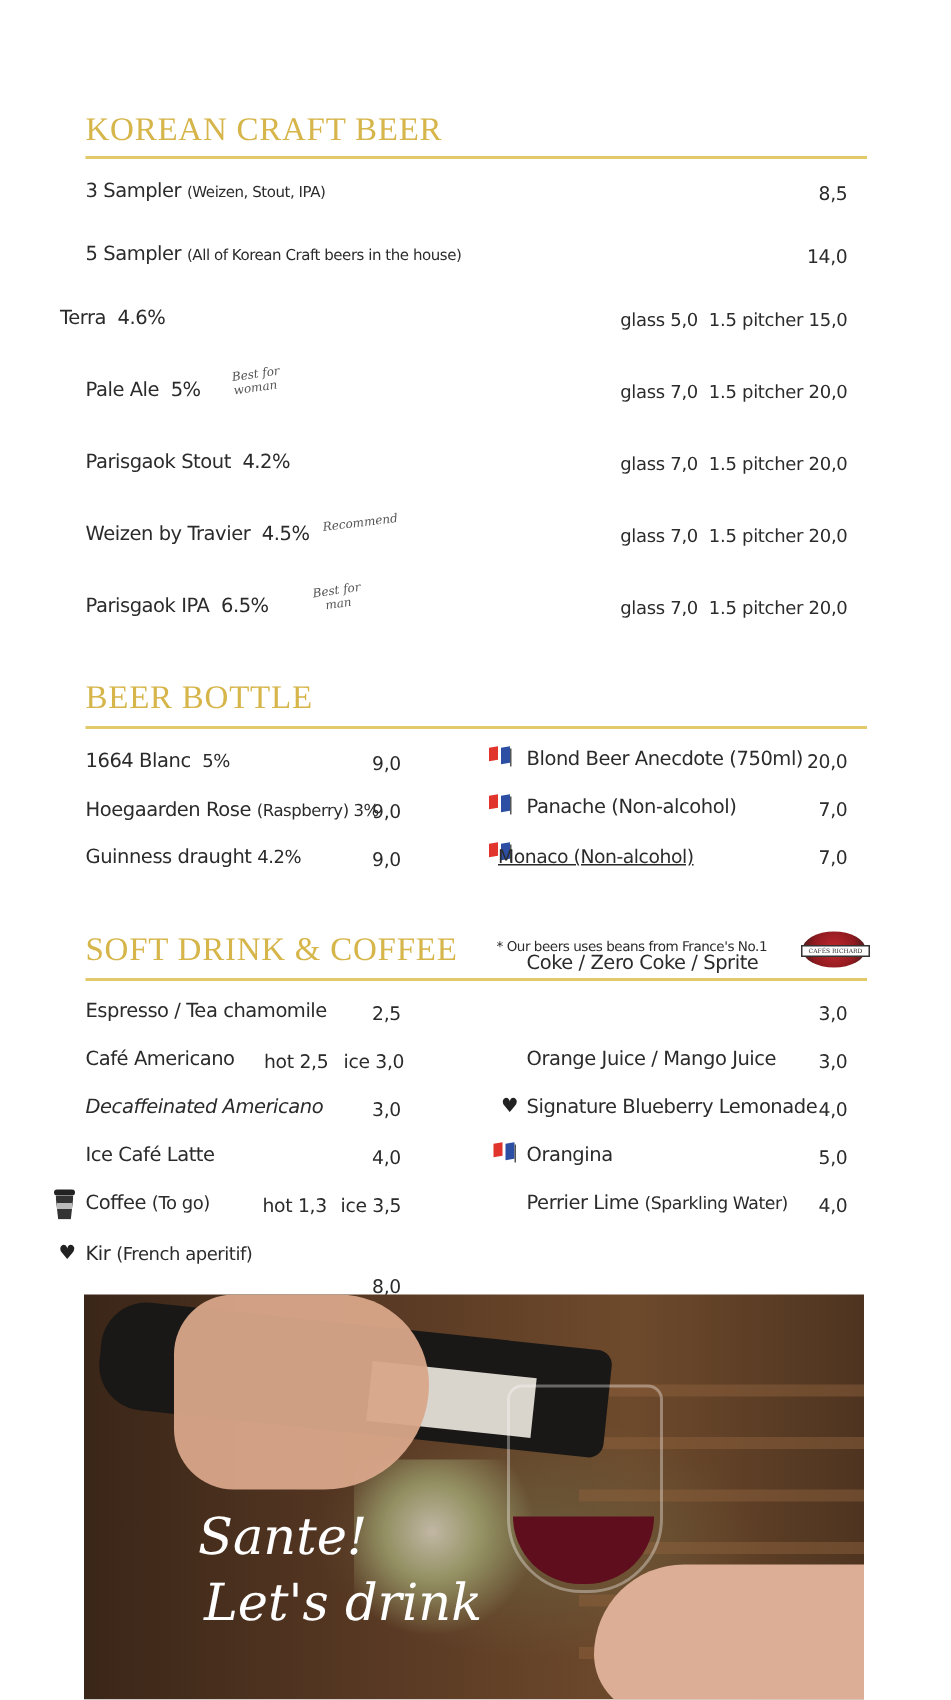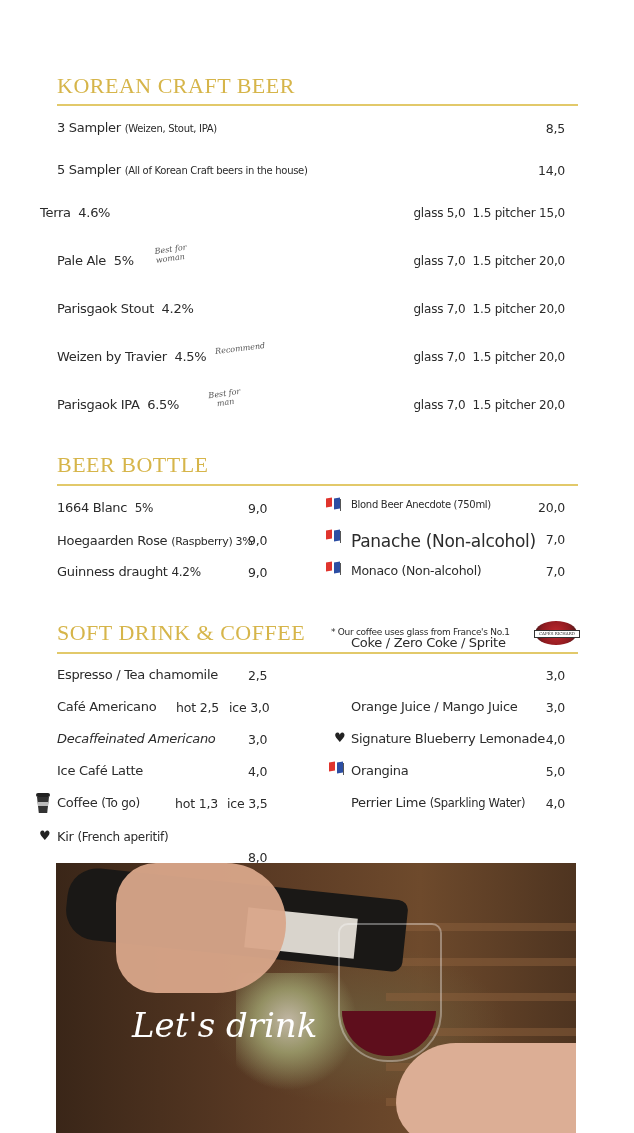--- a/index.html
+++ b/index.html
@@ -70,39 +70,39 @@
 <div class="abs t" style="left:57px;top:533px;"><span>Hoegaarden Rose</span> <span class="s" style="font-size:11px">(Raspberry) 3%</span></div>
 <div class="abs p" style="left:248px;top:533px;">9,0</div>
 <div class="abs t" style="left:57px;top:564px;"><span>Guinness draught</span> <span class="s" style="font-size:12px">4.2%</span></div>
 <div class="abs p" style="left:248px;top:565px;">9,0</div>
 
 <div class="flag" style="left:325px;top:497px;">
     <i class="r"></i>
     <i class="b"></i>
     <span class="pole"></span>
   </div>
-<div class="abs t" style="left:351px;top:499px;font-size:10px;text-align:center;">Blond Beer Anecdote (750ml)</div>
+<div class="abs t" style="left:351px;top:499px;font-size:13px;text-align:center;">Blond Beer Anecdote (750ml)</div>
 <div class="abs p" style="right:69px;top:500px;">20,0</div>
 <div class="flag" style="left:325px;top:529px;">
     <i class="r"></i>
     <i class="b"></i>
     <span class="pole"></span>
   </div>
-<div class="abs t" style="left:351px;top:531px;font-size:17px;">Panache (Non-alcohol)</div>
+<div class="abs t" style="left:351px;top:531px;font-size:13px;">Panache (Non-alcohol)</div>
 <div class="abs p" style="right:69px;top:532px;">7,0</div>
 <div class="flag" style="left:325px;top:561px;">
     <i class="r"></i>
     <i class="b"></i>
     <span class="pole"></span>
   </div>
-<div class="abs t" style="left:351px;top:563px;font-size:12.5px;">Monaco (Non-alcohol)</div>
+<div class="abs t" style="left:332px;top:563px;font-size:12.5px;text-decoration:underline;">Monaco (Non-alcohol)</div>
 <div class="abs p" style="right:69px;top:564px;">7,0</div>
 
 <div class="abs h1" style="left:57px;top:620px;">SOFT DRINK &amp; COFFEE</div>
-<div class="abs" style="left:331px;top:627px;font-size:9px;white-space:nowrap;letter-spacing:-0.3px;">* Our coffee uses glass from France's No.1</div>
+<div class="abs" style="left:331px;top:627px;font-size:9px;white-space:nowrap;letter-spacing:-0.3px;">* Our beers uses beans from France's No.1</div>
 <div class="abs" style="left:535px;top:621px;width:42px;height:24px;border-radius:50%;background:radial-gradient(circle,#c0282e 0%,#8e1a1f 60%,#2a1a1a 100%);">
   <div style="position:absolute;left:-1px;top:9px;width:44px;height:6px;background:#fff;border:1px solid #333;font-size:4px;line-height:6px;text-align:center;font-family:'DejaVu Serif',serif;white-space:nowrap;overflow:hidden;">CAFÉS RICHARD</div>
 </div>
 <div class="abs rule" style="left:57px;top:652px;width:521px;"></div>
 
 <div class="abs t" style="left:57px;top:667px;">Espresso / Tea chamomile</div>
 <div class="abs p" style="left:248px;top:668px;">2,5</div>
 <div class="abs t" style="left:57px;top:699px;">Café Americano</div>
 <div class="abs p" style="left:176px;top:700px;">hot 2,5</div>
 <div class="abs p" style="left:229px;top:700px;">ice 3,0</div>
@@ -149,15 +149,16 @@
     <div class="slat" style="top:200px;"></div>
     <div class="slat" style="top:235px;"></div>
   <div class="flowers"></div>
   <div class="bottle"></div>
   <div class="label"></div>
   <div class="hand1"></div>
   <div class="glass"></div>
   <div class="wine"></div>
   <div class="hand2"></div>
   <div class="sante">
+    <div>Sante!</div>
     <div>Let's drink</div>
   </div>
 </div>
 
 </body></html>

